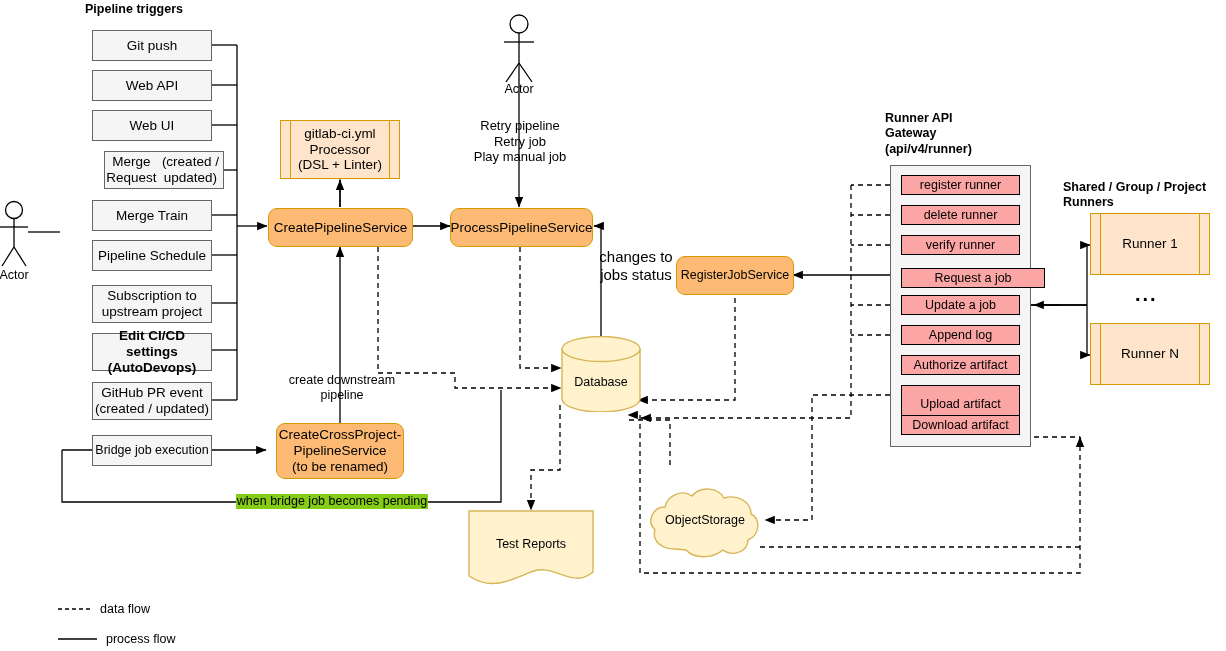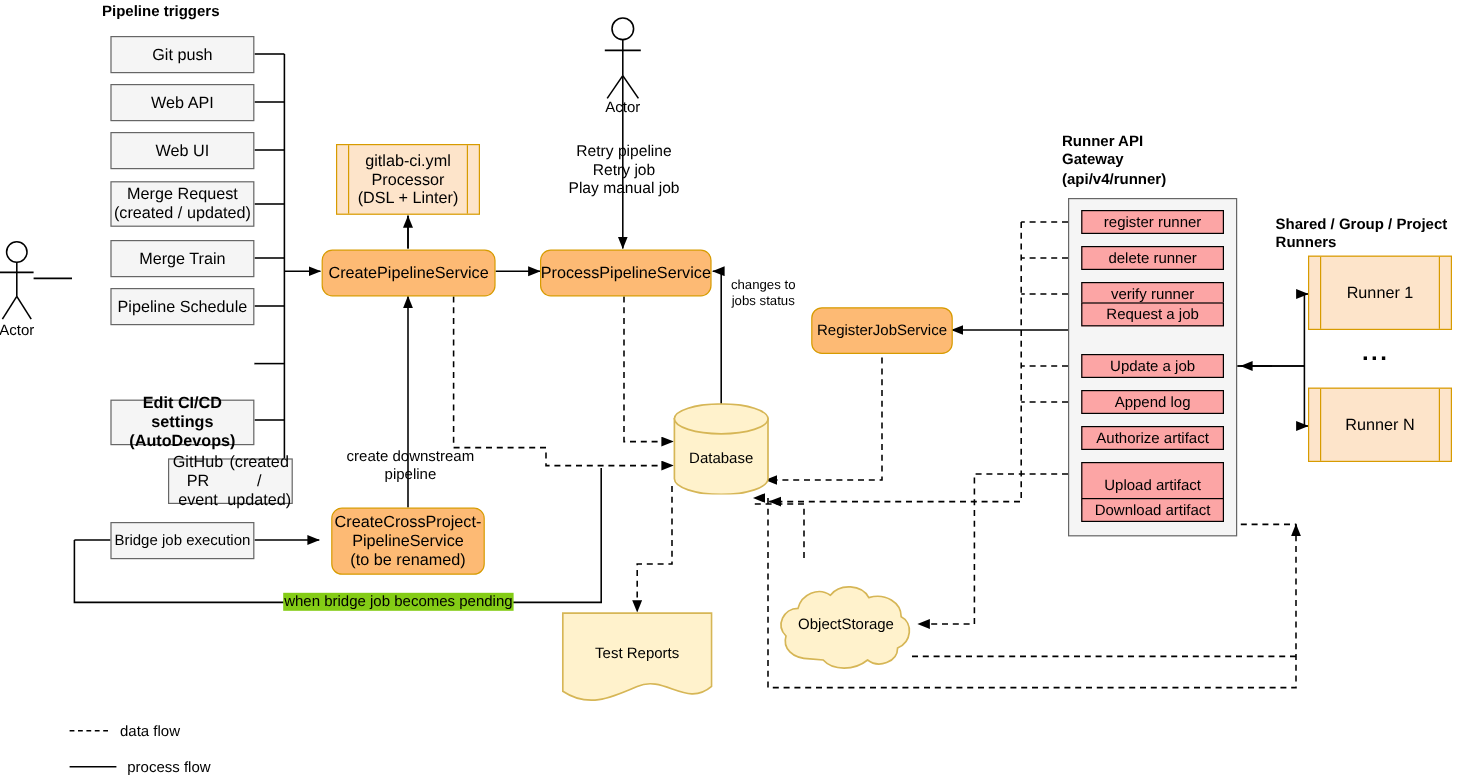--- a/index.html
+++ b/index.html
@@ -159,31 +159,35 @@
     <div>Shared / Group / Project</div>
     <div>Runners</div>
   </div>
 
   <div class="actor-cap" style="left:-12px;top:268px;width:52px;">Actor</div>
   <div class="actor-cap" style="left:493px;top:82px;width:52px;">Actor</div>
 
   <div class="node trigger" style="left:92px;top:30px;width:120px;height:31px;">Git push</div>
   <div class="node trigger" style="left:92px;top:70px;width:120px;height:31px;">Web API</div>
   <div class="node trigger" style="left:92px;top:110px;width:120px;height:31px;">Web UI</div>
-  <div class="node trigger" style="left:92px;top:151px;width:120px;height:38px;flex-direction:column;">
+  <div class="node trigger" style="left:104px;top:151px;width:120px;height:38px;flex-direction:row;">
     <div>Merge Request</div>
     <div>(created / updated)</div>
   </div>
   <div class="node trigger" style="left:92px;top:200px;width:120px;height:31px;">Merge Train</div>
   <div class="node trigger" style="left:92px;top:240px;width:120px;height:31px;">Pipeline Schedule</div>
+  <div class="node trigger" style="left:92px;top:285px;width:120px;height:38px;flex-direction:column;">
+    <div>Subscription to</div>
+    <div>upstream project</div>
+  </div>
   <div class="node trigger" style="left:92px;top:333px;width:120px;height:38px;flex-direction:column;font-weight:bold;">
     <div>Edit CI/CD settings</div>
     <div>(AutoDevops)</div>
   </div>
-  <div class="node trigger" style="left:92px;top:382px;width:104px;height:38px;flex-direction:row;margin-left:48px;">
+  <div class="node trigger" style="left:92px;top:382px;width:120px;height:38px;flex-direction:column;">
     <div>GitHub PR event</div>
     <div>(created / updated)</div>
   </div>
   <div class="node trigger" style="left:92px;top:435px;width:120px;height:31px;font-size:12.5px;">Bridge job execution</div>
 
   <div class="comp" style="left:280px;top:120px;width:120px;height:59px;flex-direction:column;">
     <span class="bar-l"></span>
     <span class="bar-r"></span>
     <div class="ctext">
       <div>gitlab-ci.yml</div>
@@ -219,21 +223,21 @@
     <path d="M27,62 C12,62 4,53 7,43 C-2,34 5,20 17,20 C20,8 34,2 44,9 C52,-1 70,0 76,11
              C90,7 103,15 103,27 C113,32 112,48 100,53 C100,65 84,70 75,63 C64,72 46,72 38,63 Z" fill="#fff2cc" stroke="#d6b656" stroke-width="1.4"></path>
   </svg>
   <div class="node" style="left:648px;top:511px;width:114px;height:18px;font-size:12.5px;">ObjectStorage</div>
 
   <div class="apibox" style="left:890px;top:165px;width:141px;height:282px;"></div>
 
   <div class="ep" style="left:901px;top:175px;width:119px;height:20px;">register runner</div>
   <div class="ep" style="left:901px;top:205px;width:119px;height:20px;">delete runner</div>
   <div class="ep" style="left:901px;top:235px;width:119px;height:20px;">verify runner</div>
-  <div class="ep" style="left:901px;top:252px;width:119px;height:20px;">Request a job</div>
+  <div class="ep" style="left:901px;top:268px;width:144px;height:20px;">Request a job</div>
   <div class="ep" style="left:901px;top:295px;width:119px;height:20px;">Update a job</div>
   <div class="ep" style="left:901px;top:325px;width:119px;height:20px;">Append log</div>
   <div class="ep" style="left:901px;top:355px;width:119px;height:20px;">Authorize artifact</div>
   <div class="ep" style="left:901px;top:385px;width:119px;height:37px;">Upload artifact</div>
   <div class="ep" style="left:901px;top:415px;width:119px;height:20px;">Download artifact</div>
 
   <div class="comp" style="left:1090px;top:213px;width:120px;height:62px;">
     <span class="bar-l"></span>
     <span class="bar-r"></span>
     <div class="ctext">Runner 1</div>
@@ -244,21 +248,21 @@
     <span class="bar-r"></span>
     <div class="ctext">Runner N</div>
   </div>
 
   <div class="lbl" style="left:450px;top:118px;width:140px;">
     <div>Retry pipeline</div>
     <div>Retry job</div>
     <div>Play manual job</div>
   </div>
 
-  <div class="lbl" style="left:586px;top:232px;width:100px;font-size:11px;">
+  <div class="lbl" style="left:586px;top:248px;width:100px;font-size:15px;">
     <div>changes to</div>
     <div>jobs status</div>
   </div>
 
   <div class="lbl" style="left:272px;top:373px;width:140px;font-size:12.5px;">
     <div>create downstream</div>
     <div>pipeline</div>
   </div>
 
   <div class="lbl" style="left:236px;top:494px;width:192px;font-size:12.5px;background:#84cc16;">when bridge job becomes pending</div>

